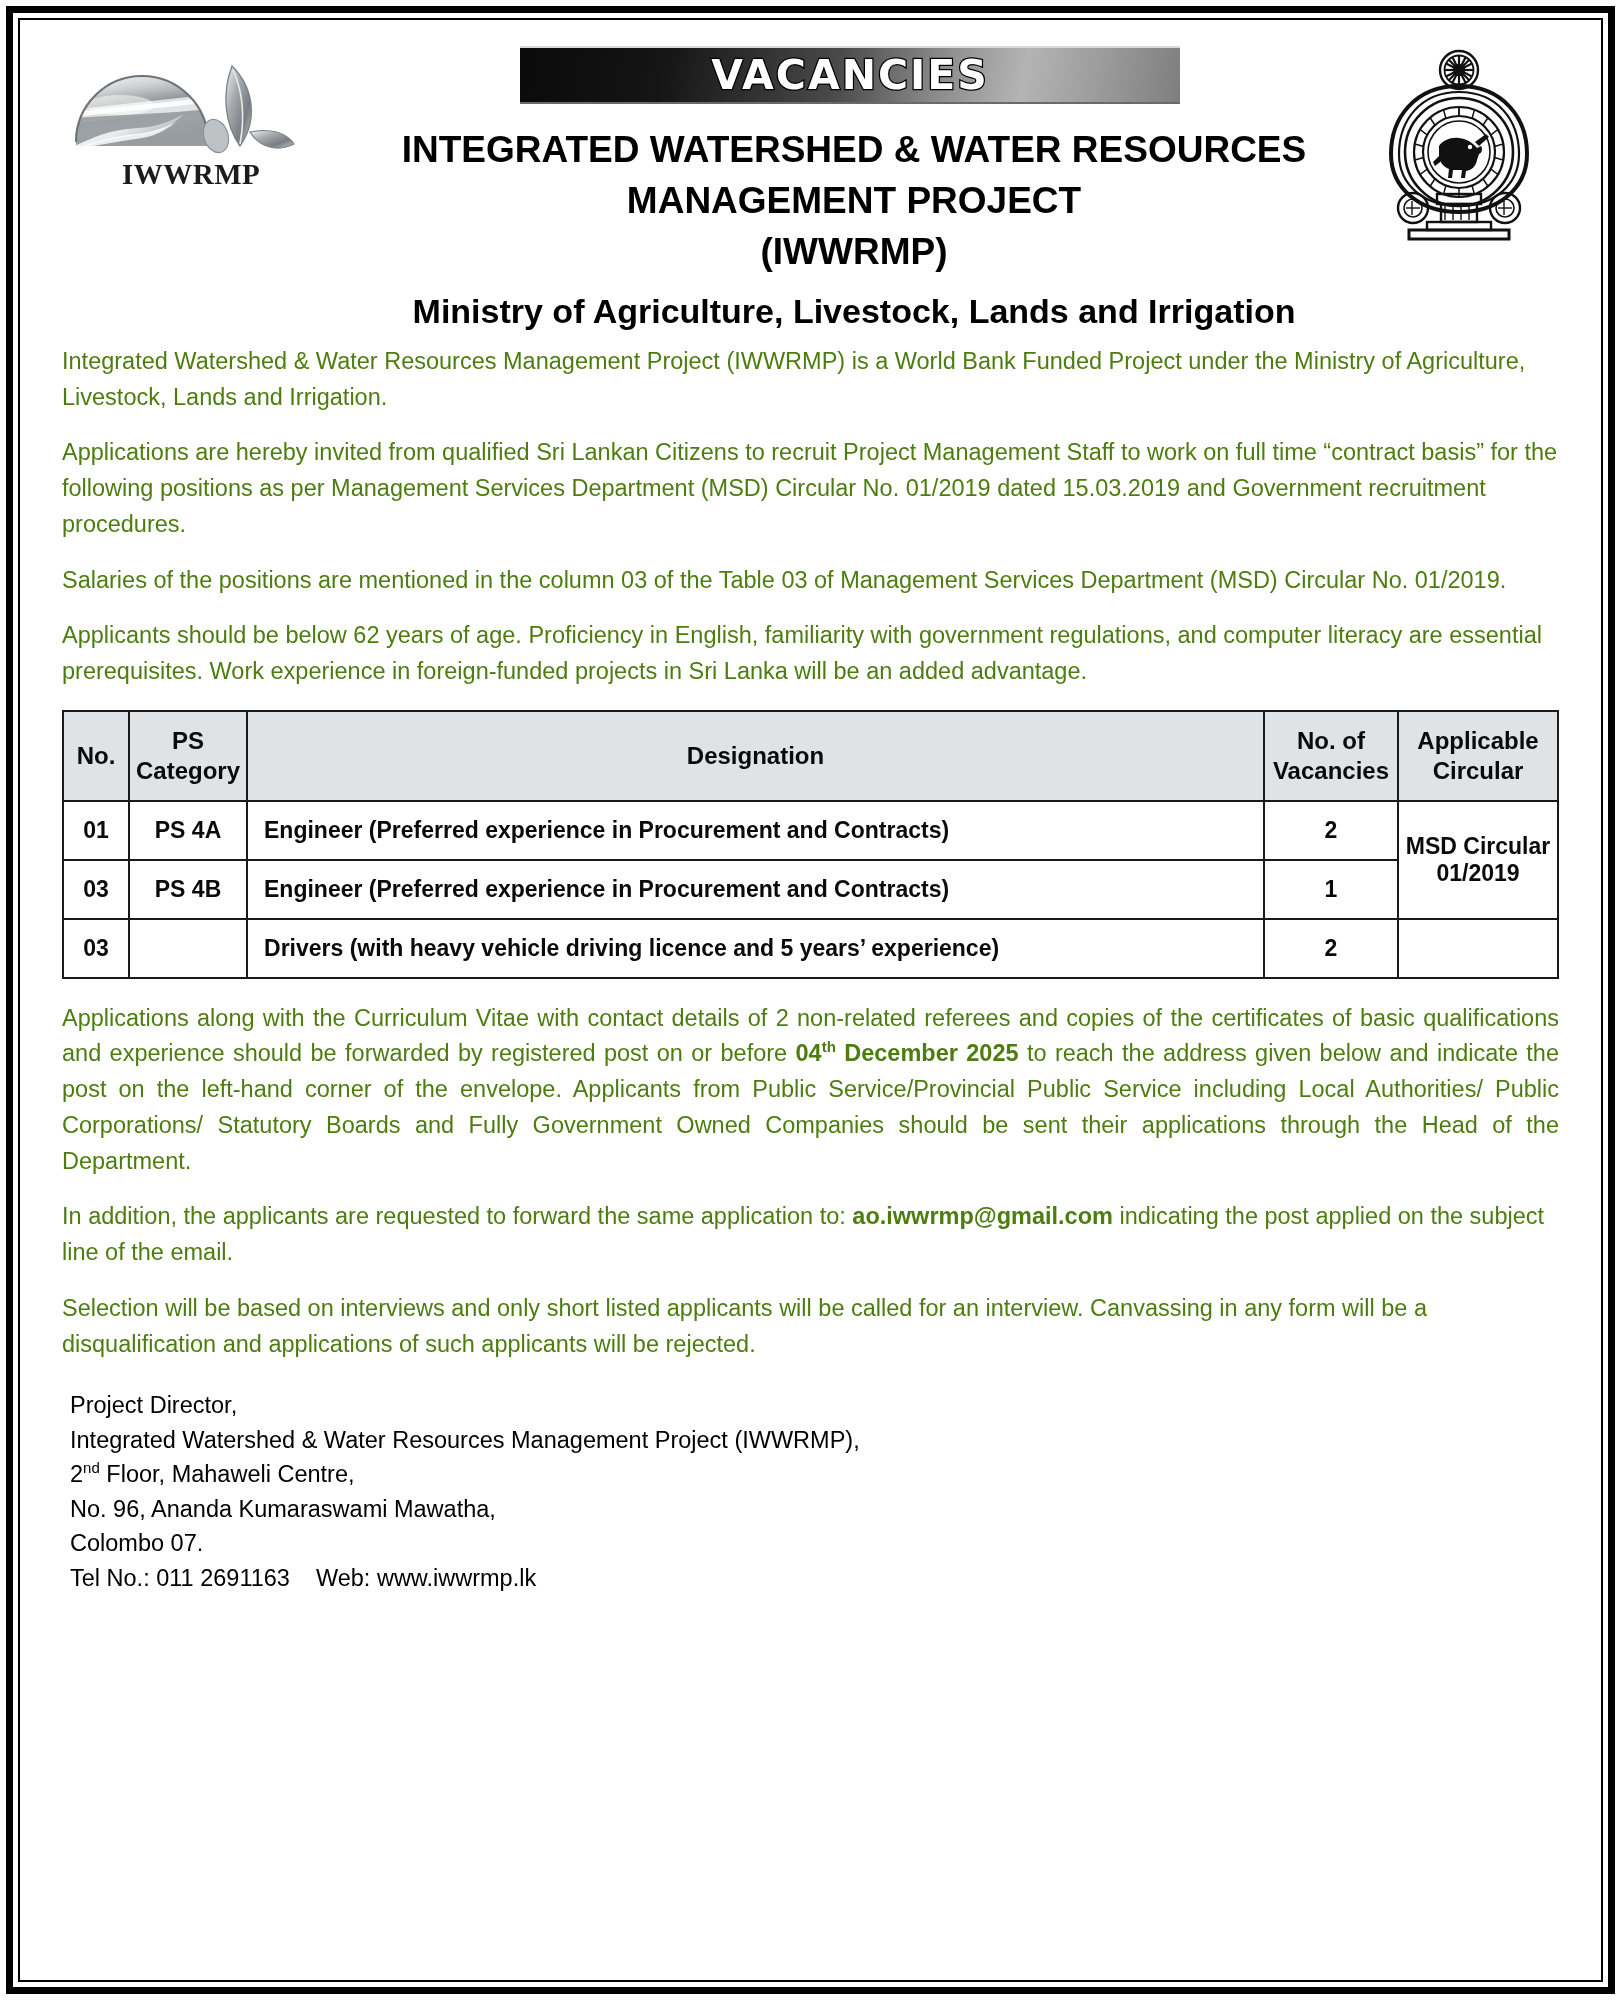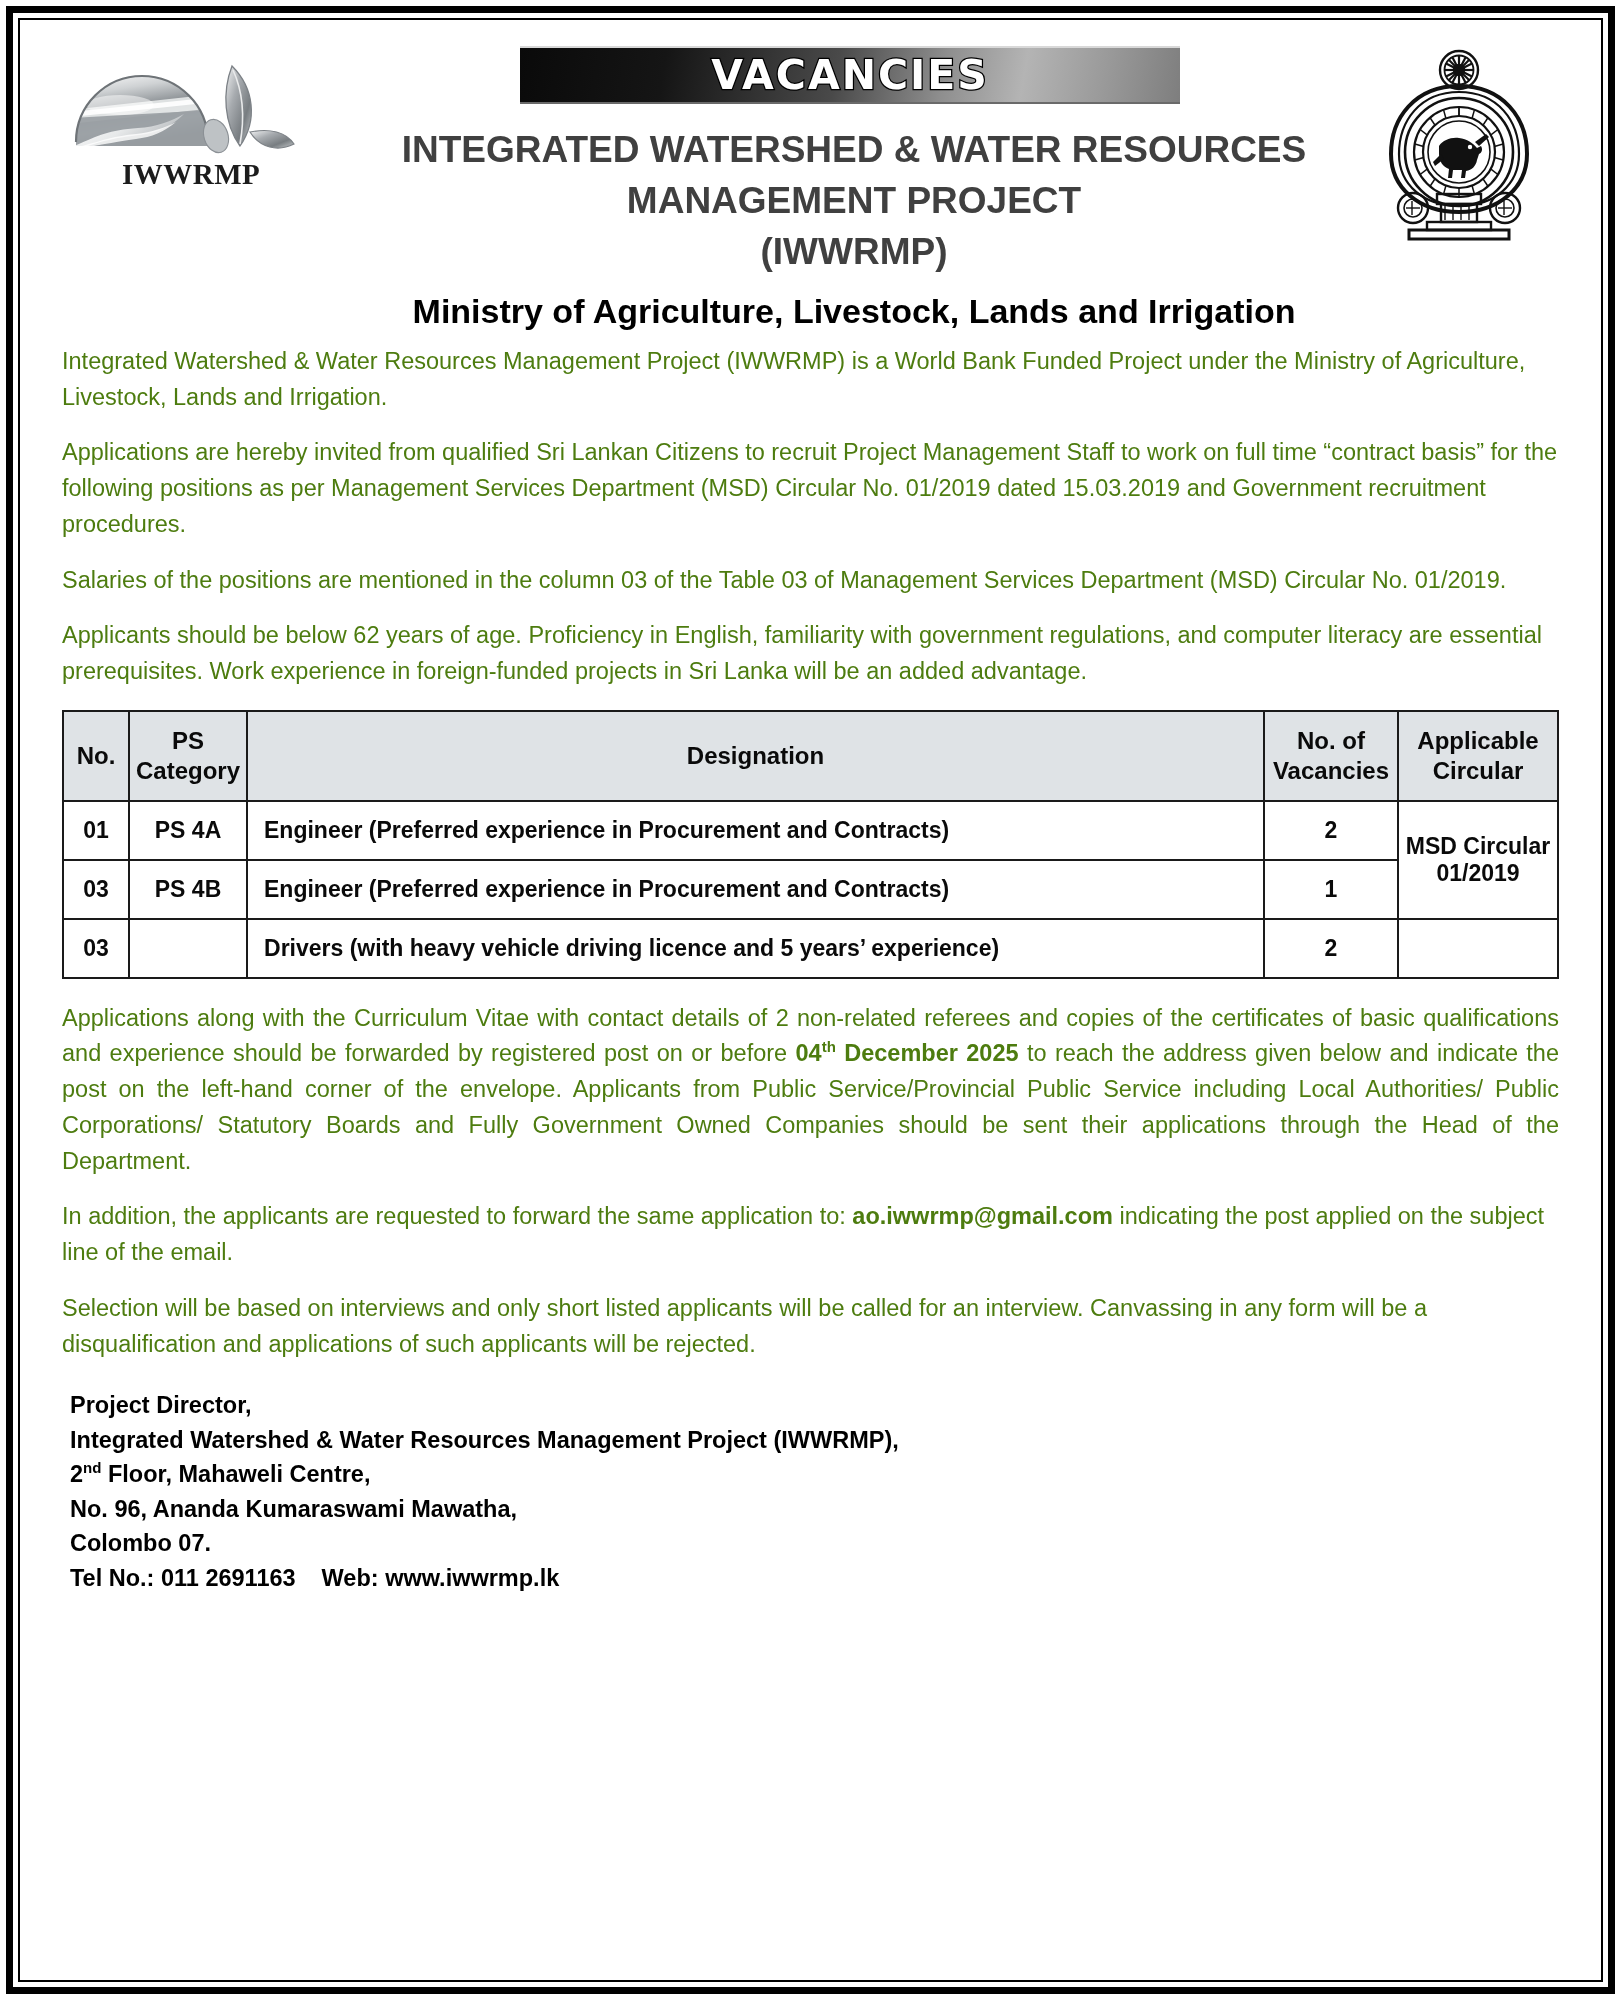--- a/index.html
+++ b/index.html
@@ -87,21 +87,21 @@
 
   .org-title {
     position: absolute;
     left: 300px; top: 90px;
     width: 1000px;
     text-align: center;
     font-family: "Liberation Sans", sans-serif;
     font-weight: bold;
     font-size: 37px;
     line-height: 1.38;
-    color: #404040;
+    color: #000000;
   }
   .ministry-title {
     position: absolute;
     left: 100px; top: 258px;
     width: 1400px;
     text-align: center;
     font-weight: bold;
     font-size: 34px;
     color: #000000;
   }
@@ -149,21 +149,21 @@
   col.c-cat { width: 118px; }
   col.c-des { width: auto; }
   col.c-vac { width: 134px; }
   col.c-cir { width: 160px; }
 
   
   .footer-block {
     margin-top: 26px;
     padding: 0 8px;
     font-size: 23.5px;
-    font-weight: bold;
+    font-weight: normal;
     line-height: 1.47;
     color: #000000;
   }
   .footer-block .tel-line .gap { display: inline-block; width: 26px; }
 </style>
 </head>
 <body>
 
 <div id="page-frame">
 <div id="page-frame-inner">

